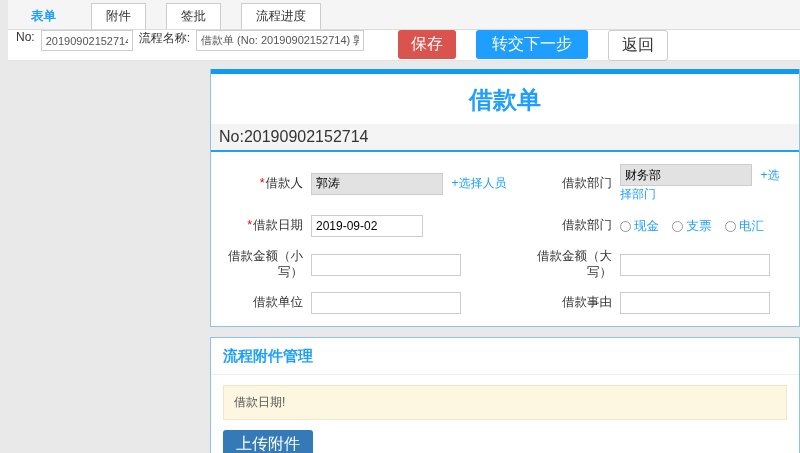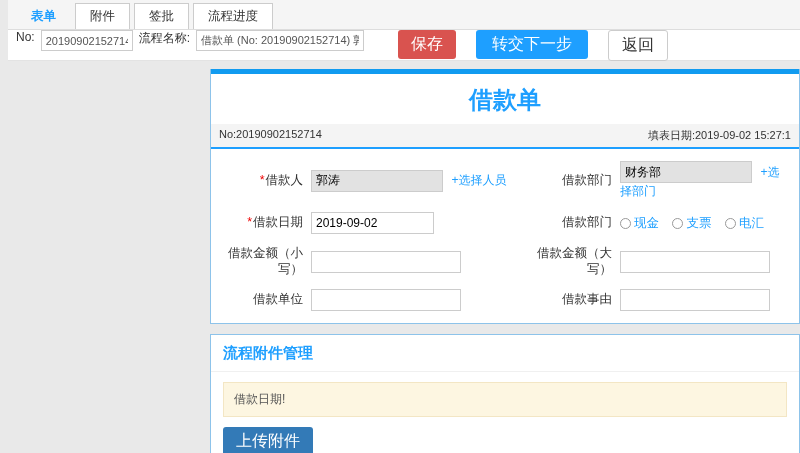--- a/index.html
+++ b/index.html
@@ -6,21 +6,21 @@
   html, body {
     width: 800px; height: 453px; overflow: hidden;
     font-family: "Liberation Sans", "DejaVu Sans", sans-serif;
     background: #ffffff; font-size: 12px; color: #333;
   }
   .left-strip { position: fixed; left: 0; top: 0; width: 8px; height: 100%; background: #e9e9e9; z-index: 10; }
 
   
   .tabbar {
     height: 30px; background: #f5f5f5; border-bottom: 1px solid #ddd;
-    display: flex; align-items: flex-end; padding-left: 16px; gap: 4px;
+    display: flex; align-items: flex-end; padding-left: 16px; gap: 20px;
   }
   .tab {
     height: 26px; line-height: 24px; padding: 0 14px; background: #fff;
     border: 1px solid #ccc; border-bottom: none; color: #333; cursor: pointer;
     font-size: 12.5px;
   }
   .tab.active {
     background: transparent; border-color: transparent; color: #1E9FFF; font-weight: bold;
   }
 
@@ -45,35 +45,35 @@
   
   .content {
     background: #e9e9e9; height: 392px; padding: 8px 0 0 210px; overflow: hidden;
   }
   .panel { background: #fff; width: 590px; }
   .panel-main { border: 1px solid #8dc3ea; border-top: none; }
   .accent-bar { height: 5px; background: #119BF0; }
   .form-title { text-align: center; color: #1E9FFF; font-size: 24px; font-weight: bold; padding: 10px 0 8px; }
   .info-bar {
     background: #f4f4f4; display: flex; justify-content: space-between;
-    padding: 4px 8px; font-size: 11px; color: #333;
+    padding: 4px 8px; font-size: 16px; color: #333;
   }
   .divider-blue { height: 2px; background: #1E9FFF; }
 
   .form-grid {
     display: grid; grid-template-columns: 88px 207px 86px 1fr;
     padding: 12px 8px 12px 4px; row-gap: 12px; column-gap: 8px; align-items: center;
     font-size: 12.5px;
   }
   .f-label { text-align: right; color: #333; line-height: 1.25; }
   .req { color: #e00; margin-right: 1px; }
   .txt { height: 22px; border: 1px solid #ccc; padding: 0 4px; font-size: 12px; width: 150px;
          font-family: "Liberation Sans", "DejaVu Sans", sans-serif; }
   .txt.gray { background: #e2e2e2; width: 132px; }
-  .txt.date { width: 123px; }
+  .txt.date { width: 112px; }
   .sel-link { color: #1E9FFF; text-decoration: none; font-size: 12px; margin-left: 5px; }
   .radio-opt { display: inline-flex; align-items: center; margin-right: 10px; cursor: pointer; }
   .radio-circle { width: 11px; height: 11px; border: 1px solid #999; border-radius: 50%; background: #fff; margin-right: 3px; }
   .radio-label { color: #1E9FFF; }
 
   
   .panel-attach { border: 1px solid #8dc3ea; margin-top: 10px; }
   .attach-header { color: #1E9FFF; font-weight: bold; font-size: 15px; padding: 9px 12px 8px; border-bottom: 1px solid #f0f0f0; }
   .notice {
     margin: 10px 12px; background: #fdf6e1; border: 1px solid #f3e6c4;
@@ -103,21 +103,20 @@
   <button class="btn btn-back">返回</button>
 </div>
 
 <div class="content">
 
   <div class="panel panel-main">
     <div class="accent-bar"></div>
     <div class="form-title">借款单</div>
     <div class="info-bar">
       <span>No:20190902152714</span>
-      <span>填表日期:2019-09-02 15:27:1</span>
     </div>
     <div class="divider-blue"></div>
 
     <div class="form-grid">
 
       <div class="f-label">
         <span class="req">*</span><span>借款人</span>
       </div>
       <div>
         <input type="text" class="txt gray" value="郭涛" style="">

